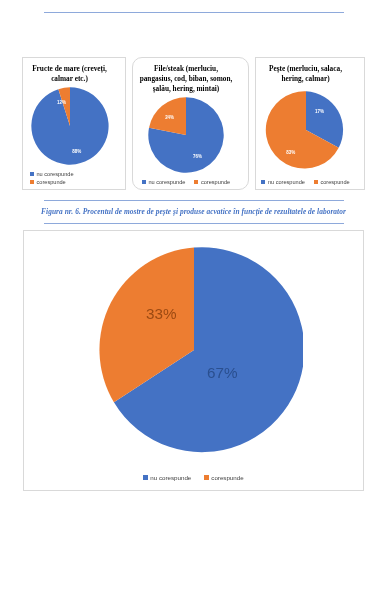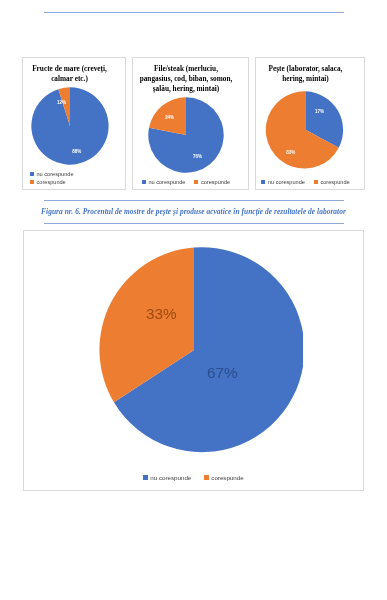--- a/index.html
+++ b/index.html
@@ -52,21 +52,21 @@
     border: 1px solid #d9d9d9;
     background: #ffffff;
     box-sizing: border-box;
     padding: 5px 12px 4px 3px;
     display: flex;
     flex-direction: column;
     align-items: center;
     margin-top: 40px;
   }
   #chart-card-1 { width: 104px; }
-  #chart-card-2 { width: 117px; }
+  #chart-card-2 { width: 117px; border-radius: 10px; }
   #chart-card-3 { width: 110px; }
 
   .chart-title {
     font-family: "Liberation Serif", serif;
     font-weight: bold;
     font-size: 7.3px;
     line-height: 1.34;
     text-align: center;
     color: #000000;
     margin: 1px 0 0 0;
@@ -209,21 +209,21 @@
         <span>nu corespunde</span>
       </div>
       <div class="legend-item">
         <span class="legend-swatch" style="background:#ED7D31"></span>
         <span>corespunde</span>
       </div>
     </div>
   </div>
 
   <div class="chart-card" id="chart-card-3">
-    <div class="chart-title">Pește (laborator, salaca, hering, mintai)</div>
+    <div class="chart-title">Pește (merluciu, salaca, hering, calmar)</div>
     <div class="pie-wrap">
       <svg class="pie-svg" width="84" height="84" viewBox="0 0 100 100">
 
         <path d="M50 50 L50 4 A46 46 0 0 1 88.94 71.20 Z" fill="#4472C4"></path>
 
         <path d="M50 50 L88.94 71.20 A46 46 0 1 1 50 4 Z" fill="#ED7D31"></path>
         <text class="slice-label on-blue" x="66" y="30" text-anchor="middle">17%</text>
         <text class="slice-label on-orange" x="32" y="78" text-anchor="middle">83%</text>
       </svg>
     </div>

